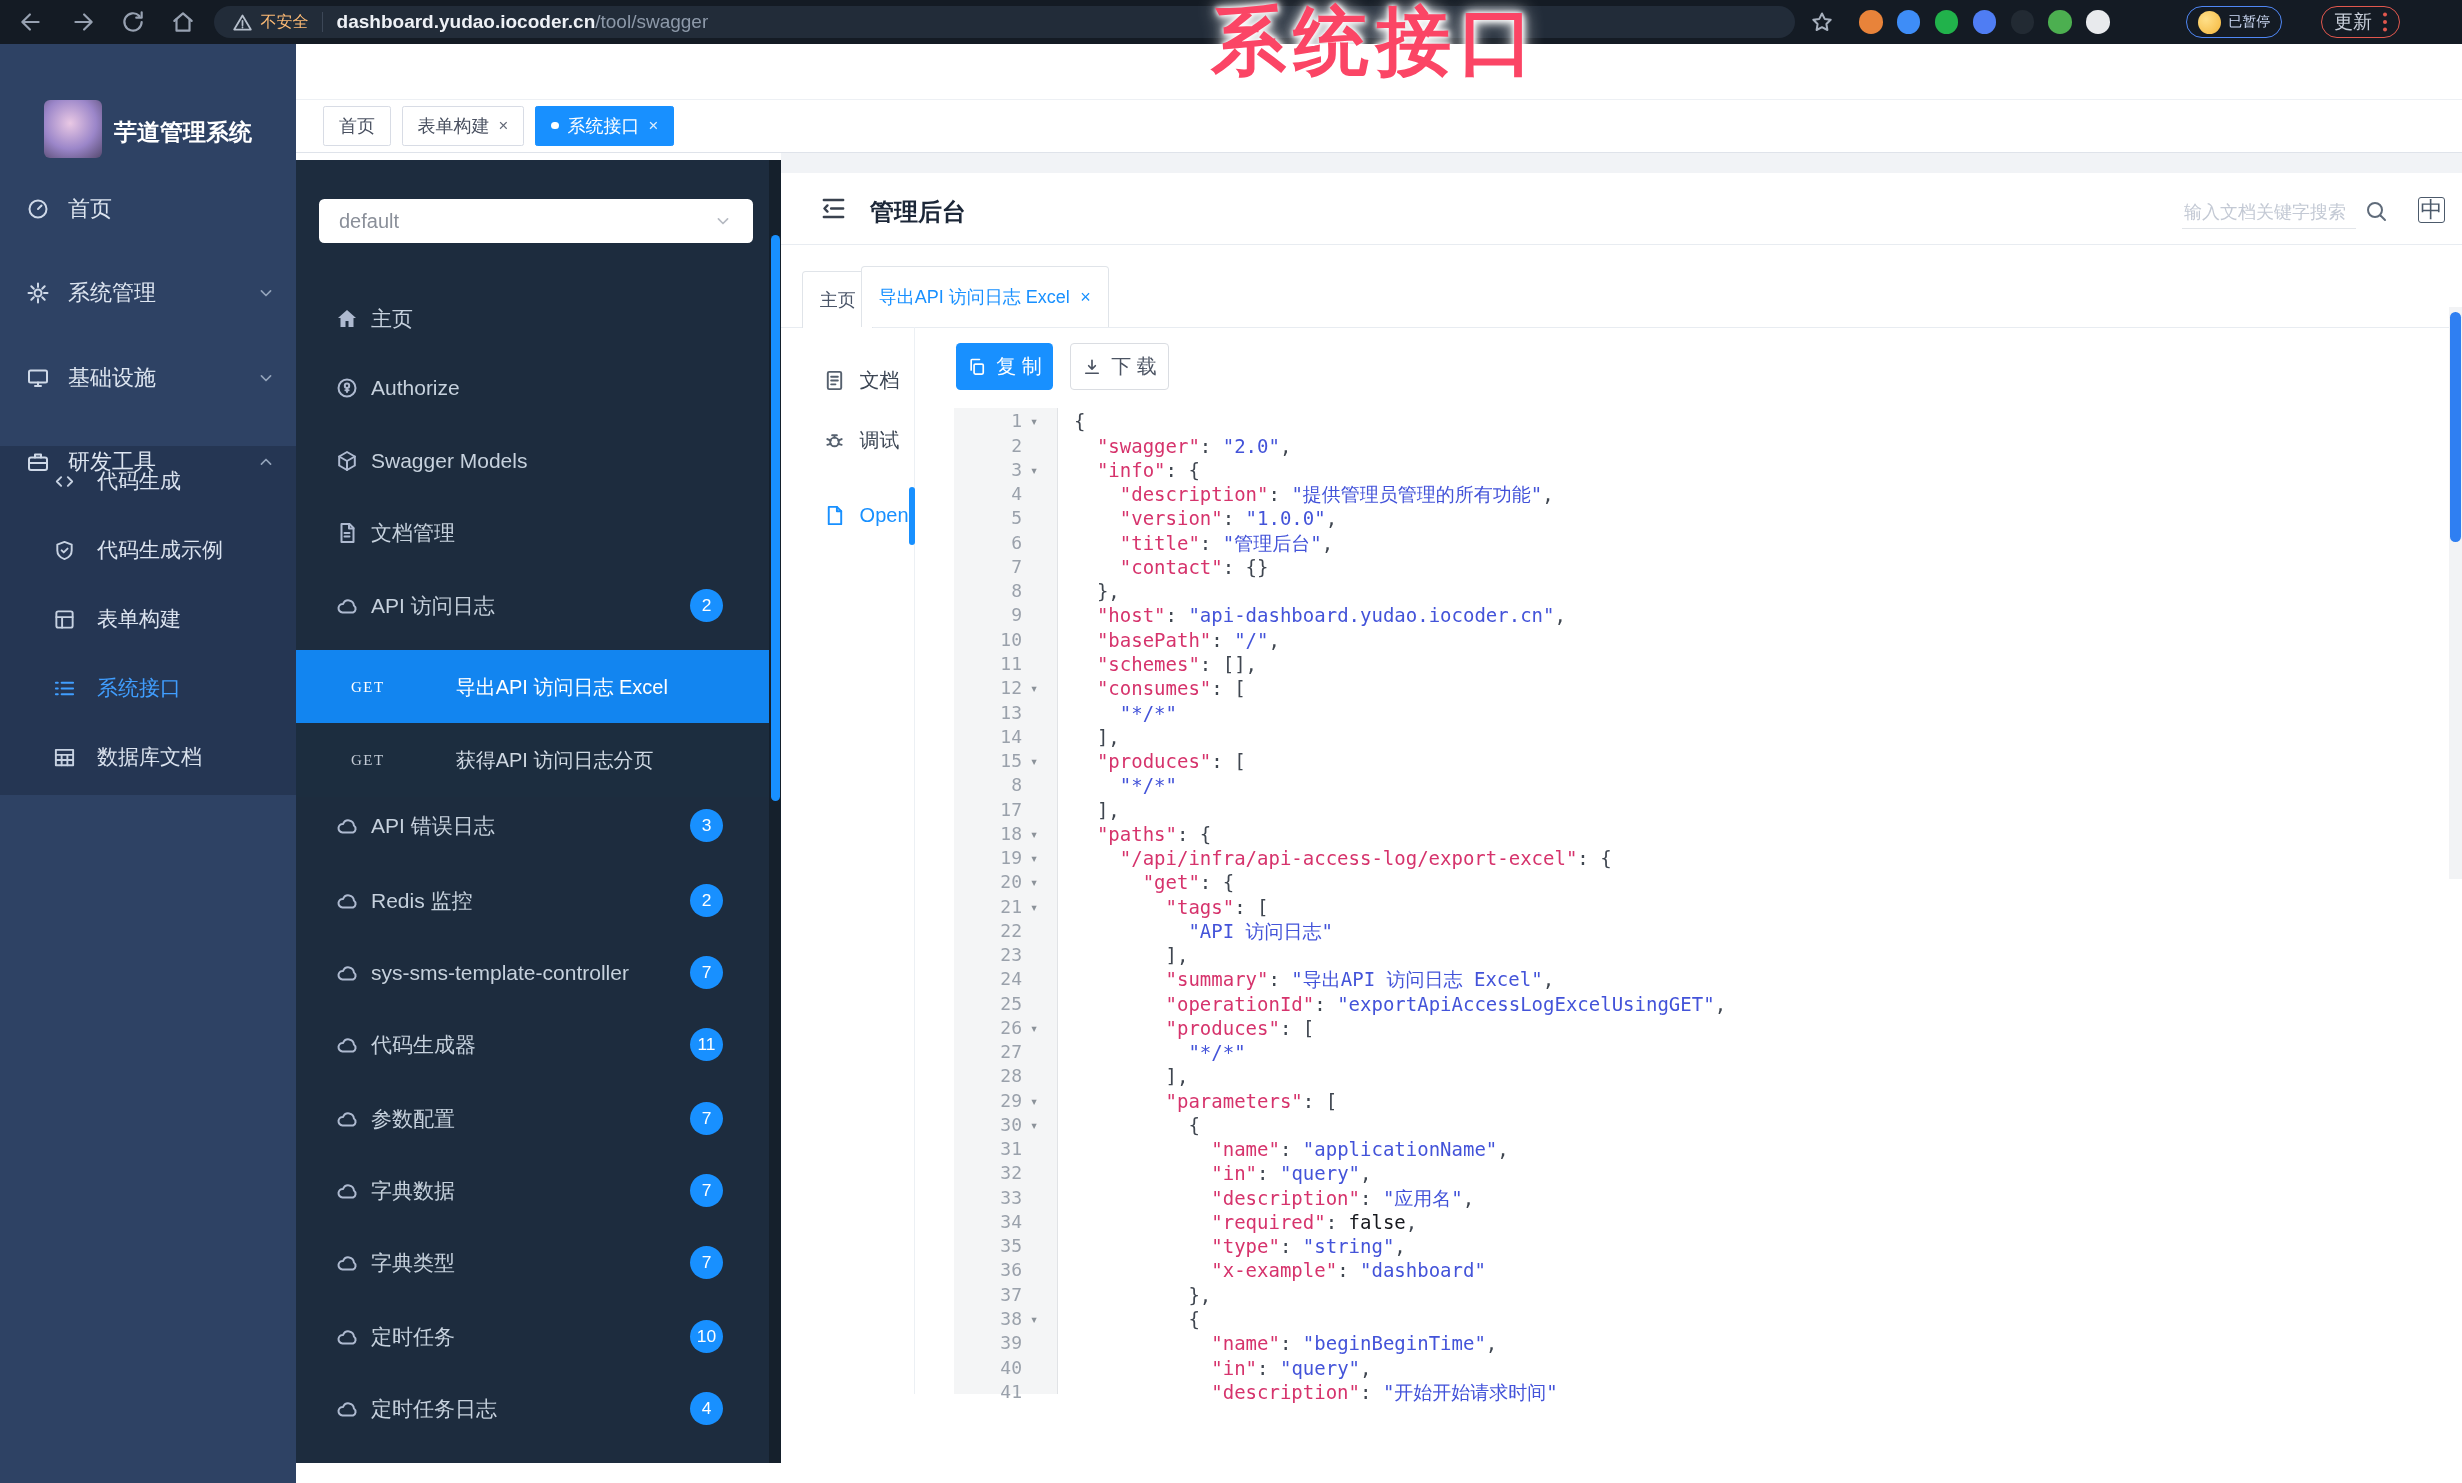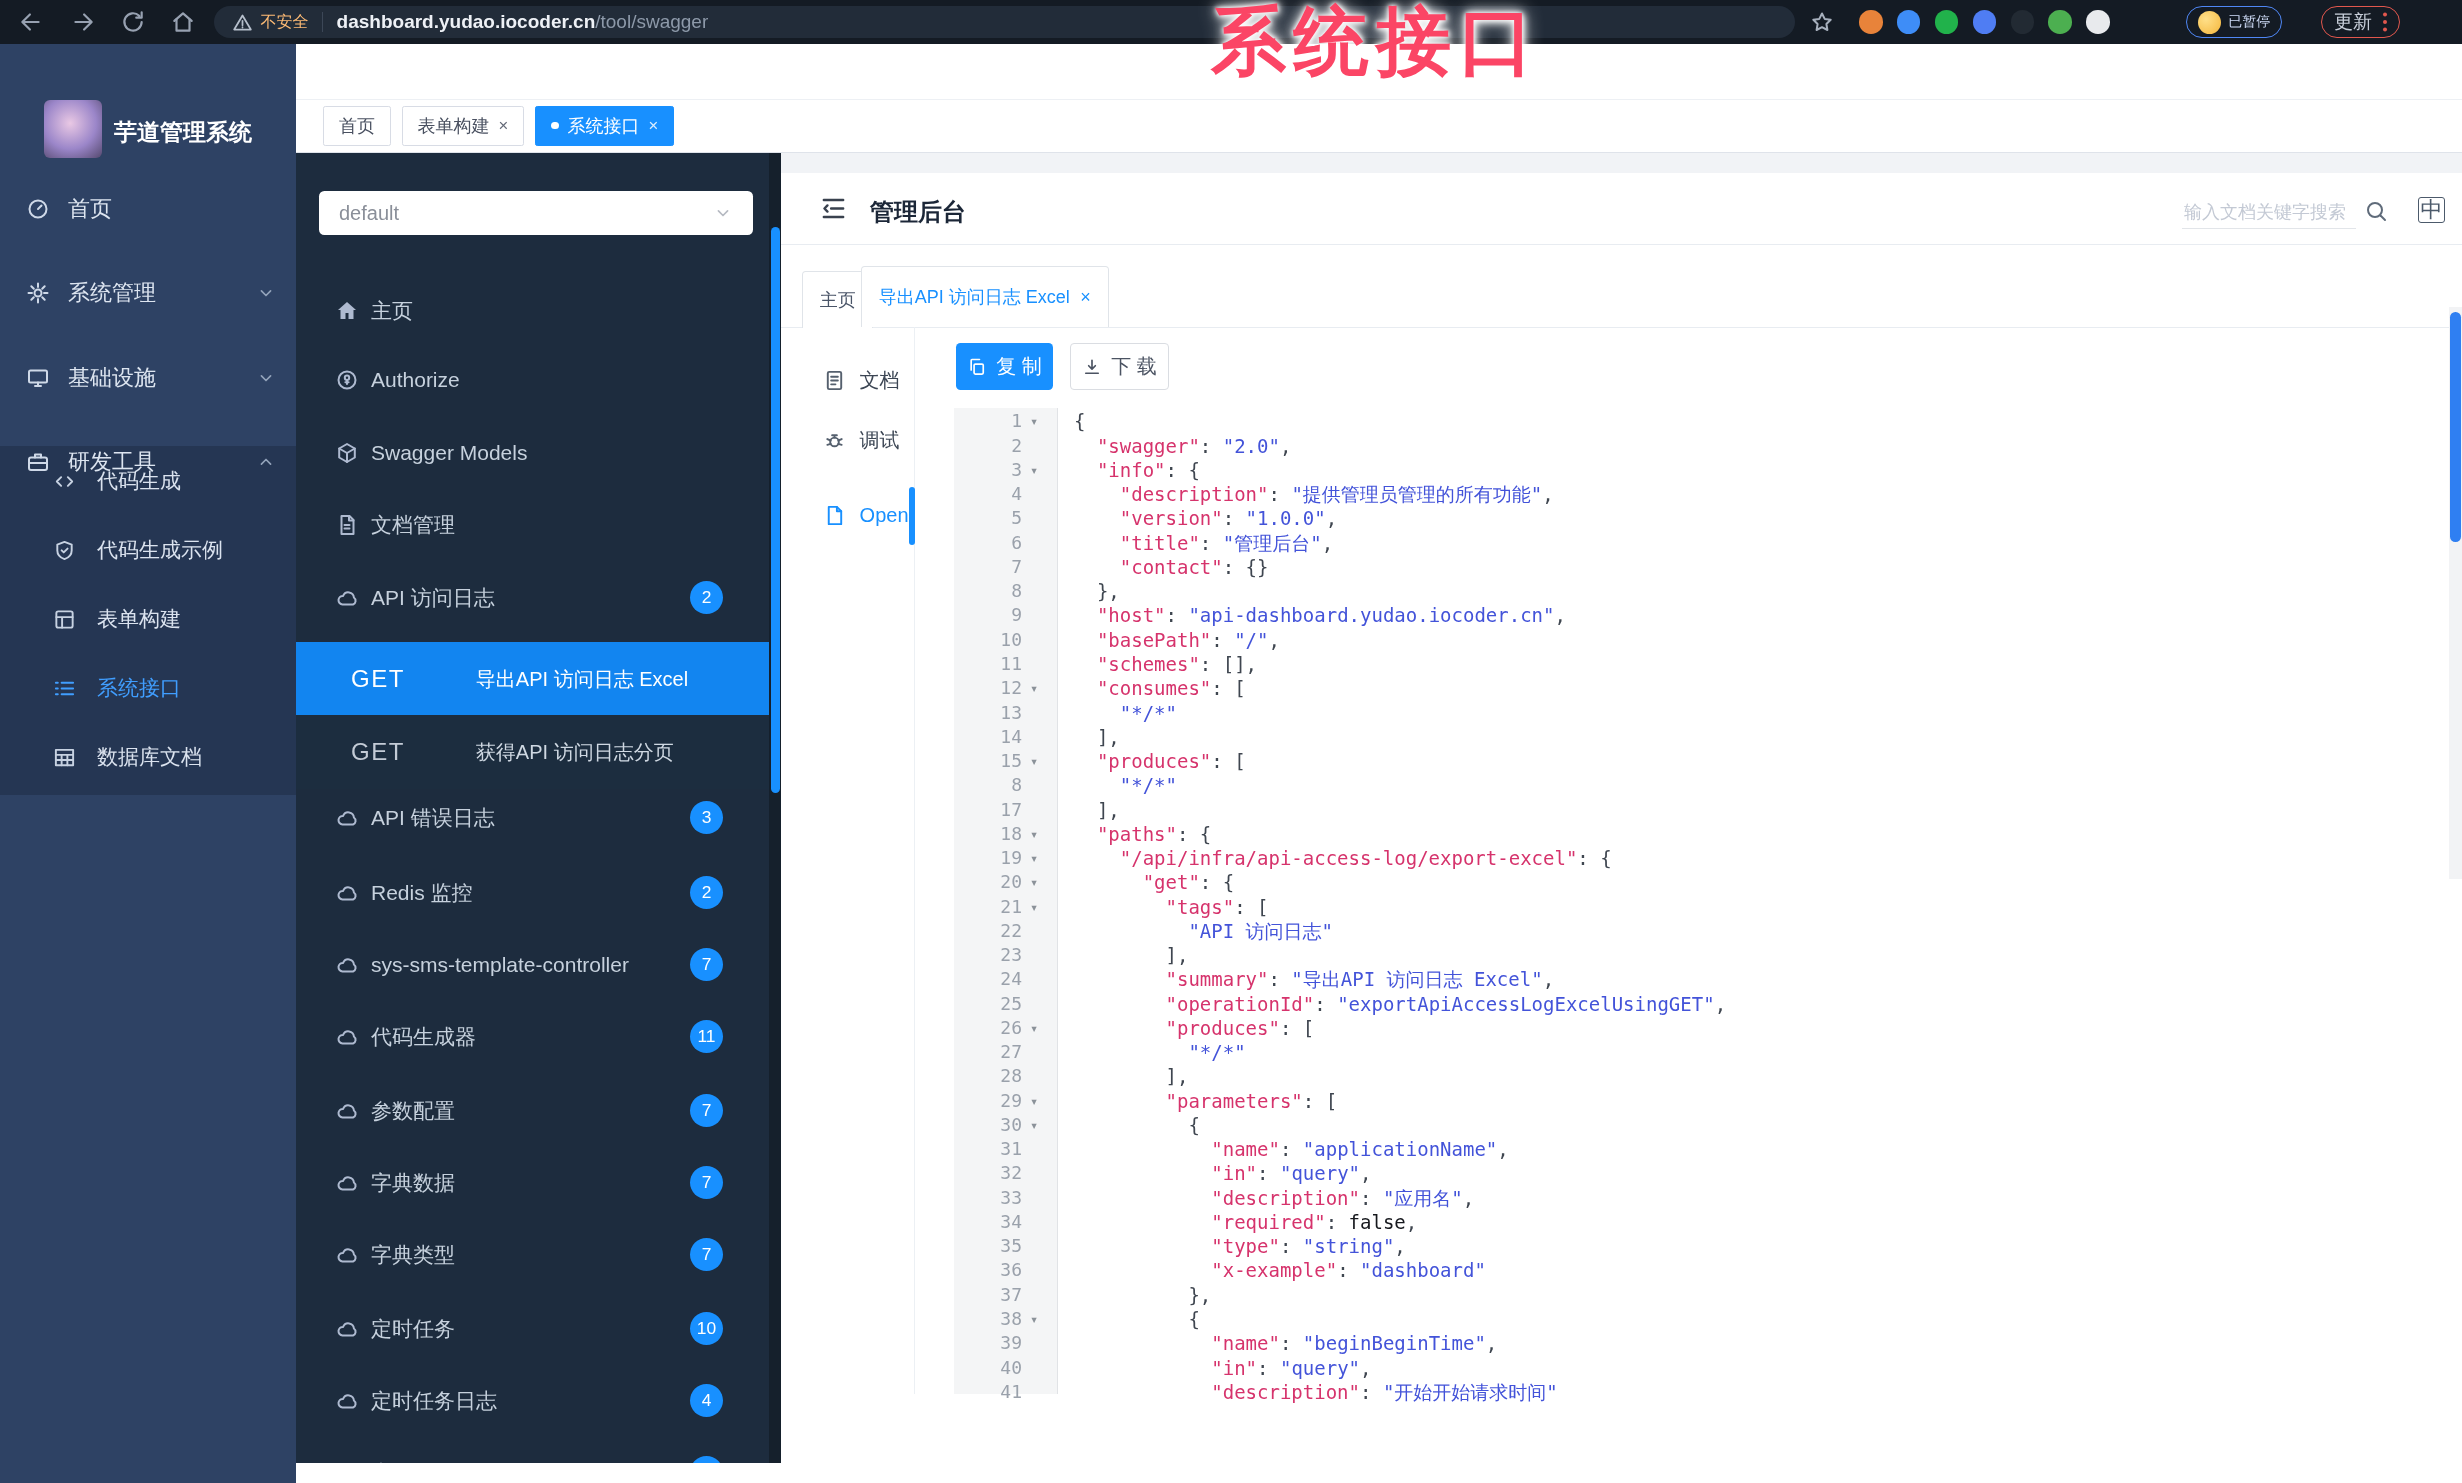--- a/index.html
+++ b/index.html
@@ -65,33 +65,33 @@
   
   #tab-row{left:296px;top:99px;width:2167px;height:54px;background:#fff;border-bottom:0.8px solid #dfe3ea;
            display:flex;align-items:center;padding-left:27px;gap:10.6px;box-sizing:border-box;z-index:4;}
   .ptab{height:38px;display:flex;align-items:center;gap:9px;padding:0 15px;border:0.8px solid #d8dce5;
         border-radius:2.3px;font-size:18px;color:#495060;background:#fff;}
   .ptab.active{background:#1890ff;border-color:#1890ff;color:#fff;}
   .ptab .dot{width:7.6px;height:7.6px;border-radius:50%;background:#fff;}
   .ptab .x{font-size:16.7px;opacity:.85;}
 
   
-  #api-side{left:296px;top:152px;width:485px;height:1311px;background:#1d2c3e;overflow:hidden;}
+  #api-side{left:296px;top:160px;width:485px;height:1311px;background:#1d2c3e;overflow:hidden;}
   #group-select{position:absolute;left:23px;top:39px;width:434px;height:44px;background:#fff;border-radius:5.3px;
                 display:flex;align-items:center;padding:0 20px;box-sizing:border-box;font-size:20px;color:#8a8f99;}
   #group-select .chev{margin-left:auto;width:20px;height:20px;color:#b6bac2;}
   .api-item{position:absolute;left:0;width:485px;height:73px;display:flex;align-items:center;color:#c6d1dd;}
   .api-item .ic{width:24px;height:24px;margin-left:39px;color:#aebad0;flex:none;}
   .api-item .lbl{margin-left:12px;font-size:21px;white-space:nowrap;}
   .badge{position:absolute;left:394px;width:33px;height:33px;border-radius:50%;background:#1890ff;color:#fff;
          font-size:17.4px;display:flex;align-items:center;justify-content:center;top:50%;margin-top:-16.7px;}
   .api-item .chev{position:absolute;left:438px;top:50%;margin-top:-10px;width:20px;height:20px;color:#7e8fa3;}
   .endpoint{position:absolute;left:0;width:485px;height:74px;display:flex;align-items:center;
             background:#1c2d3f;color:#cfd8e2;}
-  .endpoint .method{margin-left:55px;font-size:24px;letter-spacing:1.5px;color:#c3cbd6;}
+  .endpoint .method{margin-left:55px;font-size:15px;letter-spacing:1.5px;color:#c3cbd6;font-family:Liberation Serif, serif;}
   .endpoint .lbl{margin-left:71px;font-size:20px;white-space:nowrap;}
   .endpoint.active{background:#1285f0;color:#fff;}
   .endpoint.active .method{color:#fff;}
   #api-scroll-track{position:absolute;left:473px;top:0;width:12px;height:1311px;background:#15202c;}
   #api-scroll-thumb{position:absolute;left:475px;top:75px;width:9px;height:566px;background:#1890ff;border-radius:4.5px;}
 
   
   #main-strip{left:781px;top:152px;width:1682px;height:20.5px;background:#f1f3f6;}
   #doc-header{left:781px;top:173px;width:1682px;height:71px;background:#fff;border-bottom:0.8px solid #e8ecf1;}
   #collapse-ic{left:819px;top:194px;width:29px;height:29px;color:#39414e;}

